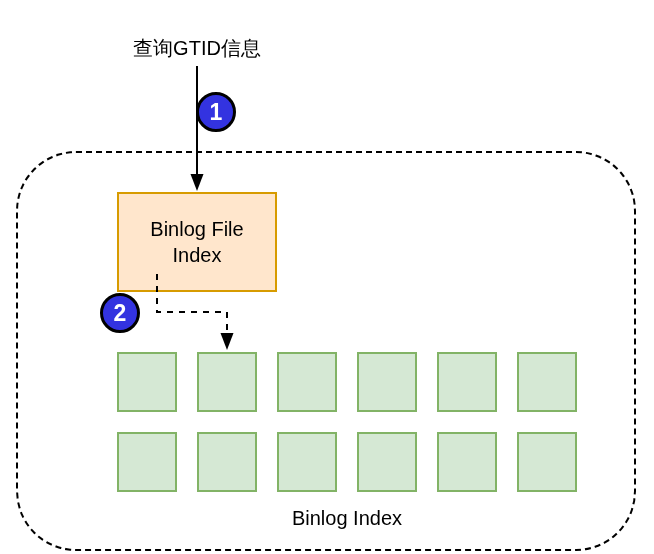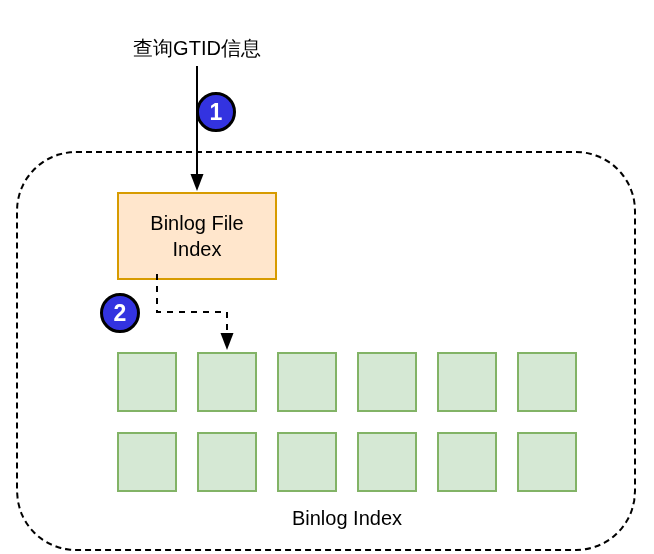--- a/index.html
+++ b/index.html
@@ -55,21 +55,21 @@
     width: 654px;
     height: 554px;
     z-index: 3;
     pointer-events: none;
   }
   .index-box {
     position: absolute;
     left: 117px;
     top: 176px;
     width: 160px;
-    height: 88px;
+    height: 100px;
     box-sizing: border-box;
     background: var(--index-box-fill, #FFE6CC);
     border: 2px solid var(--index-box-border, #D79B00);
     display: flex;
     align-items: center;
     justify-content: center;
     z-index: 2;
   }
   .index-box span {
     display: block;

